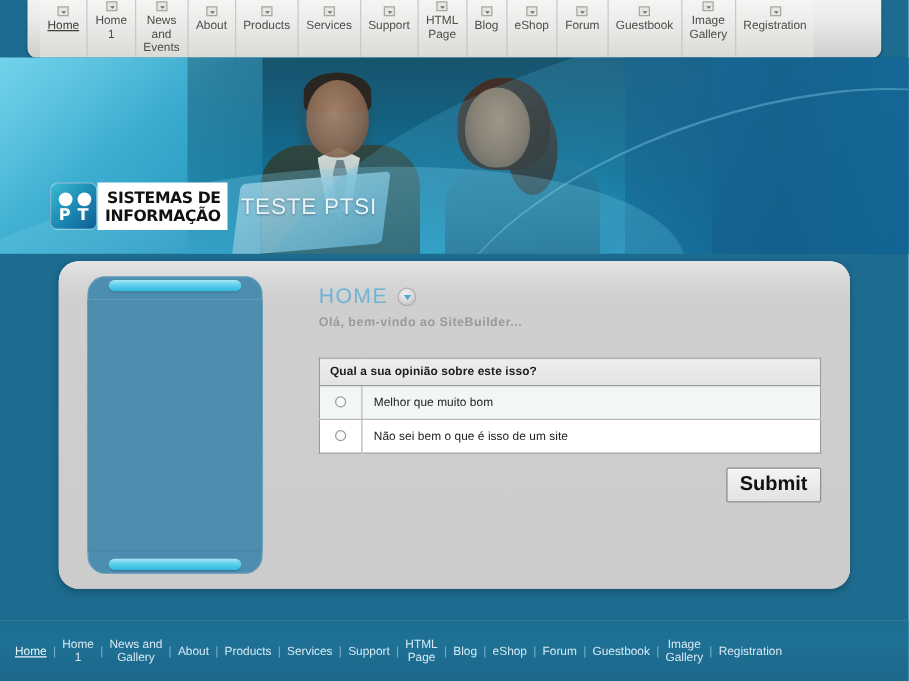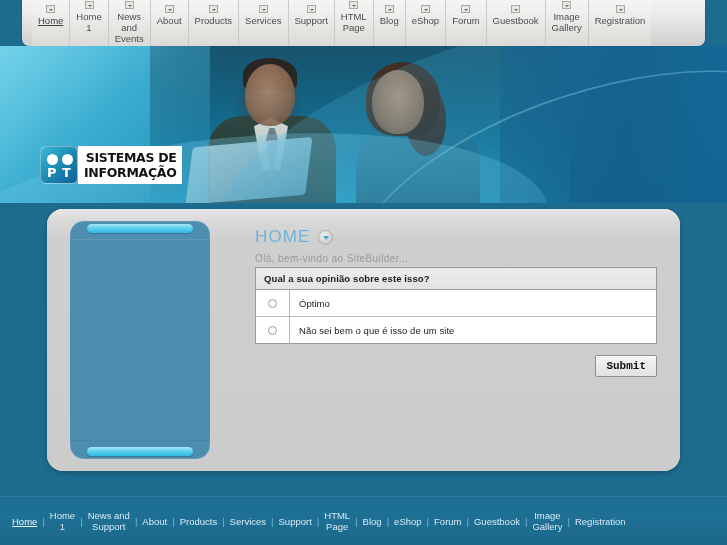--- a/index.html
+++ b/index.html
@@ -332,21 +332,22 @@
     left: 4px; top: 5px;
     width: 0; height: 0;
     border-left: 3.5px solid transparent;
     border-right: 3.5px solid transparent;
     border-top: 4px solid #49a6d0;
   }
   #welcome {
     font-size: 10px;
     color: #9a9a9a;
     letter-spacing: 0.4px;
-    margin-bottom: 3px;
+    margin-bottom: 22px;
+    font-weight: bold;
   }
 
   
   #poll {
     width: 100%;
     border-collapse: collapse;
     border: 1px solid #9b9b9b;
     background: #ffffff;
   }
   #poll th {
@@ -384,22 +385,22 @@
     vertical-align: middle;
     cursor: pointer;
   }
 
   #submit-row {
     display: flex;
     justify-content: flex-end;
     margin-top: 11px;
   }
   #submit-button {
-    font-family: Liberation Mono, monospace;
-    font-size: 11px;
+    font-family: Liberation Sans, sans-serif;
+    font-size: 16px;
     font-weight: bold;
     color: #111111;
     padding: 4px 10px;
     background: linear-gradient(to bottom, #f4f4f4, #e2e2e2);
     border: 1px solid #8f8f8f;
     border-radius: 2px;
     box-shadow: inset 0 1px 0 #ffffff;
     cursor: pointer;
     margin-left: 24px;
   }
@@ -528,20 +529,21 @@
       <div id="logo-mark">
         <span class="logo-dot d1"></span>
         <span class="logo-dot d2"></span>
         <span class="logo-ch c1">P</span>
         <span class="logo-ch c2">T</span>
       </div>
       <div id="logo-words">
         <span>SISTEMAS DE</span>
         <span>INFORMAÇÃO</span>
       </div>
+      <div id="site-title">TESTE PTSI</div>
     </div>
   </div>
 
   <div id="panel">
     <div id="panel-inner">
 
       <div id="sidebox">
         <div id="sidebox-body"></div>
         <div class="sidebar-bar top"></div>
         <div class="sidebar-bar bottom"></div>
@@ -555,23 +557,23 @@
 
         <div id="welcome">Olá, bem-vindo ao SiteBuilder...</div>
 
         <table id="poll">
           <thead>
             <tr>
               <th colspan="2">Qual a sua opinião sobre este isso?</th>
             </tr>
           </thead>
           <tbody id="poll-body">
-              <tr>
+              <tr class="alt">
                 <td class="radio-cell"><span class="radio"></span></td>
-                <td class="label-cell">Óptimo</td>
+                <td class="label-cell">Melhor que muito bom</td>
               </tr>
               <tr>
                 <td class="radio-cell"><span class="radio"></span></td>
                 <td class="label-cell">Não sei bem o que é isso de um site</td>
               </tr>
             </tbody>
         </table>
 
         <div id="submit-row">
           <button id="submit-button">Submit</button>
@@ -582,21 +584,21 @@
   </div>
 
   <div id="footer">
     <div id="footer-nav">
         <span class="f-item active">Home</span>
         <span class="f-sep">|</span>
         <span class="f-item">Home
 1</span>
         <span class="f-sep">|</span>
         <span class="f-item">News and
-Support</span>
+Gallery</span>
         <span class="f-sep">|</span>
         <span class="f-item">About</span>
         <span class="f-sep">|</span>
         <span class="f-item">Products</span>
         <span class="f-sep">|</span>
         <span class="f-item">Services</span>
         <span class="f-sep">|</span>
         <span class="f-item">Support</span>
         <span class="f-sep">|</span>
         <span class="f-item">HTML

